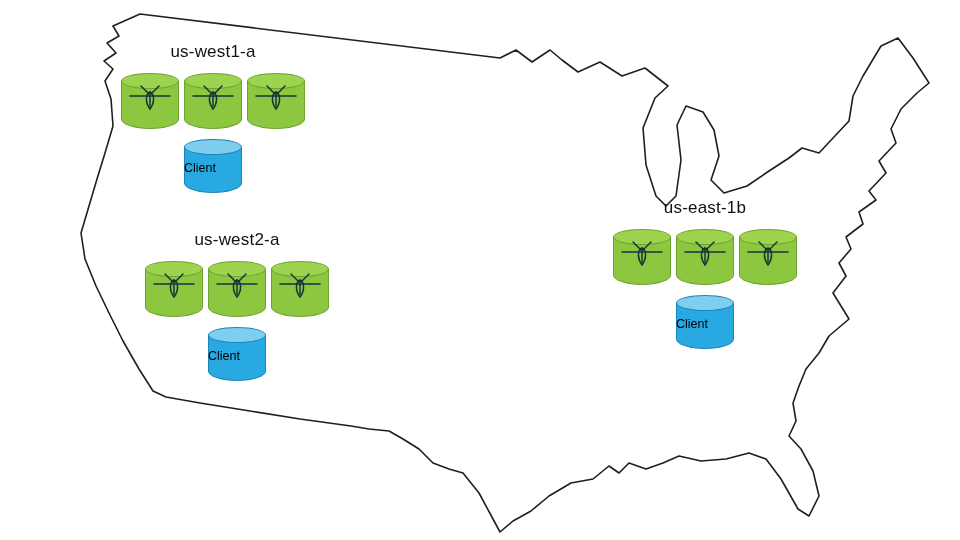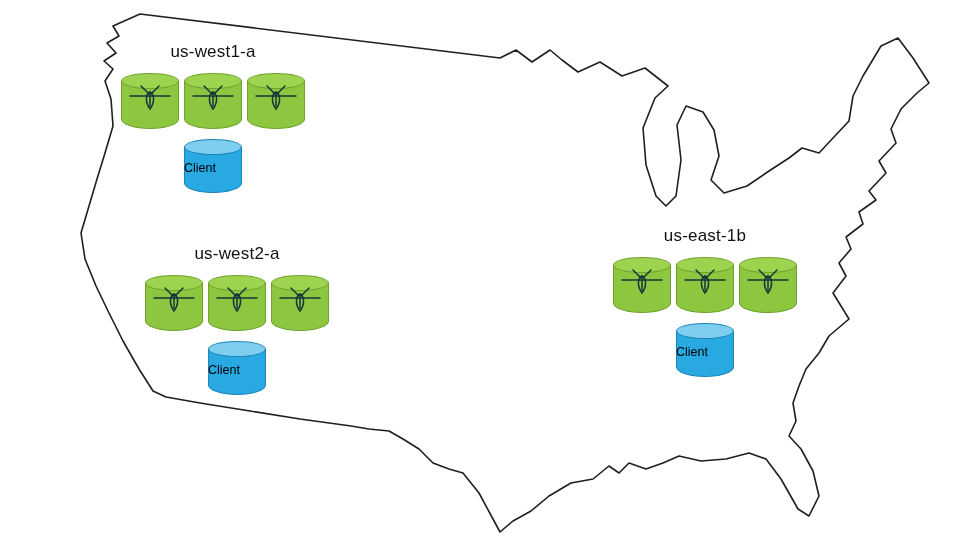--- a/index.html
+++ b/index.html
@@ -17,22 +17,22 @@
     position: absolute;
     inset: 0;
   }
   .region {
     position: absolute;
     display: flex;
     flex-direction: column;
     align-items: center;
   }
   .r1 { left: 120px; top: 42px;  width: 186px; }
-  .r2 { left: 144px; top: 244px; width: 186px; }
-  .r3 { left: 612px; top: 198px; width: 186px; margin-top: 28px; }
+  .r2 { left: 144px; top: 230px; width: 186px; }
+  .r3 { left: 612px; top: 198px; width: 186px; }
   .region-label {
     font-size: 17px;
     color: #111111;
     margin-bottom: 11px;
     letter-spacing: 0.2px;
   }
   .node-row {
     display: flex;
     gap: 5px;
   }

